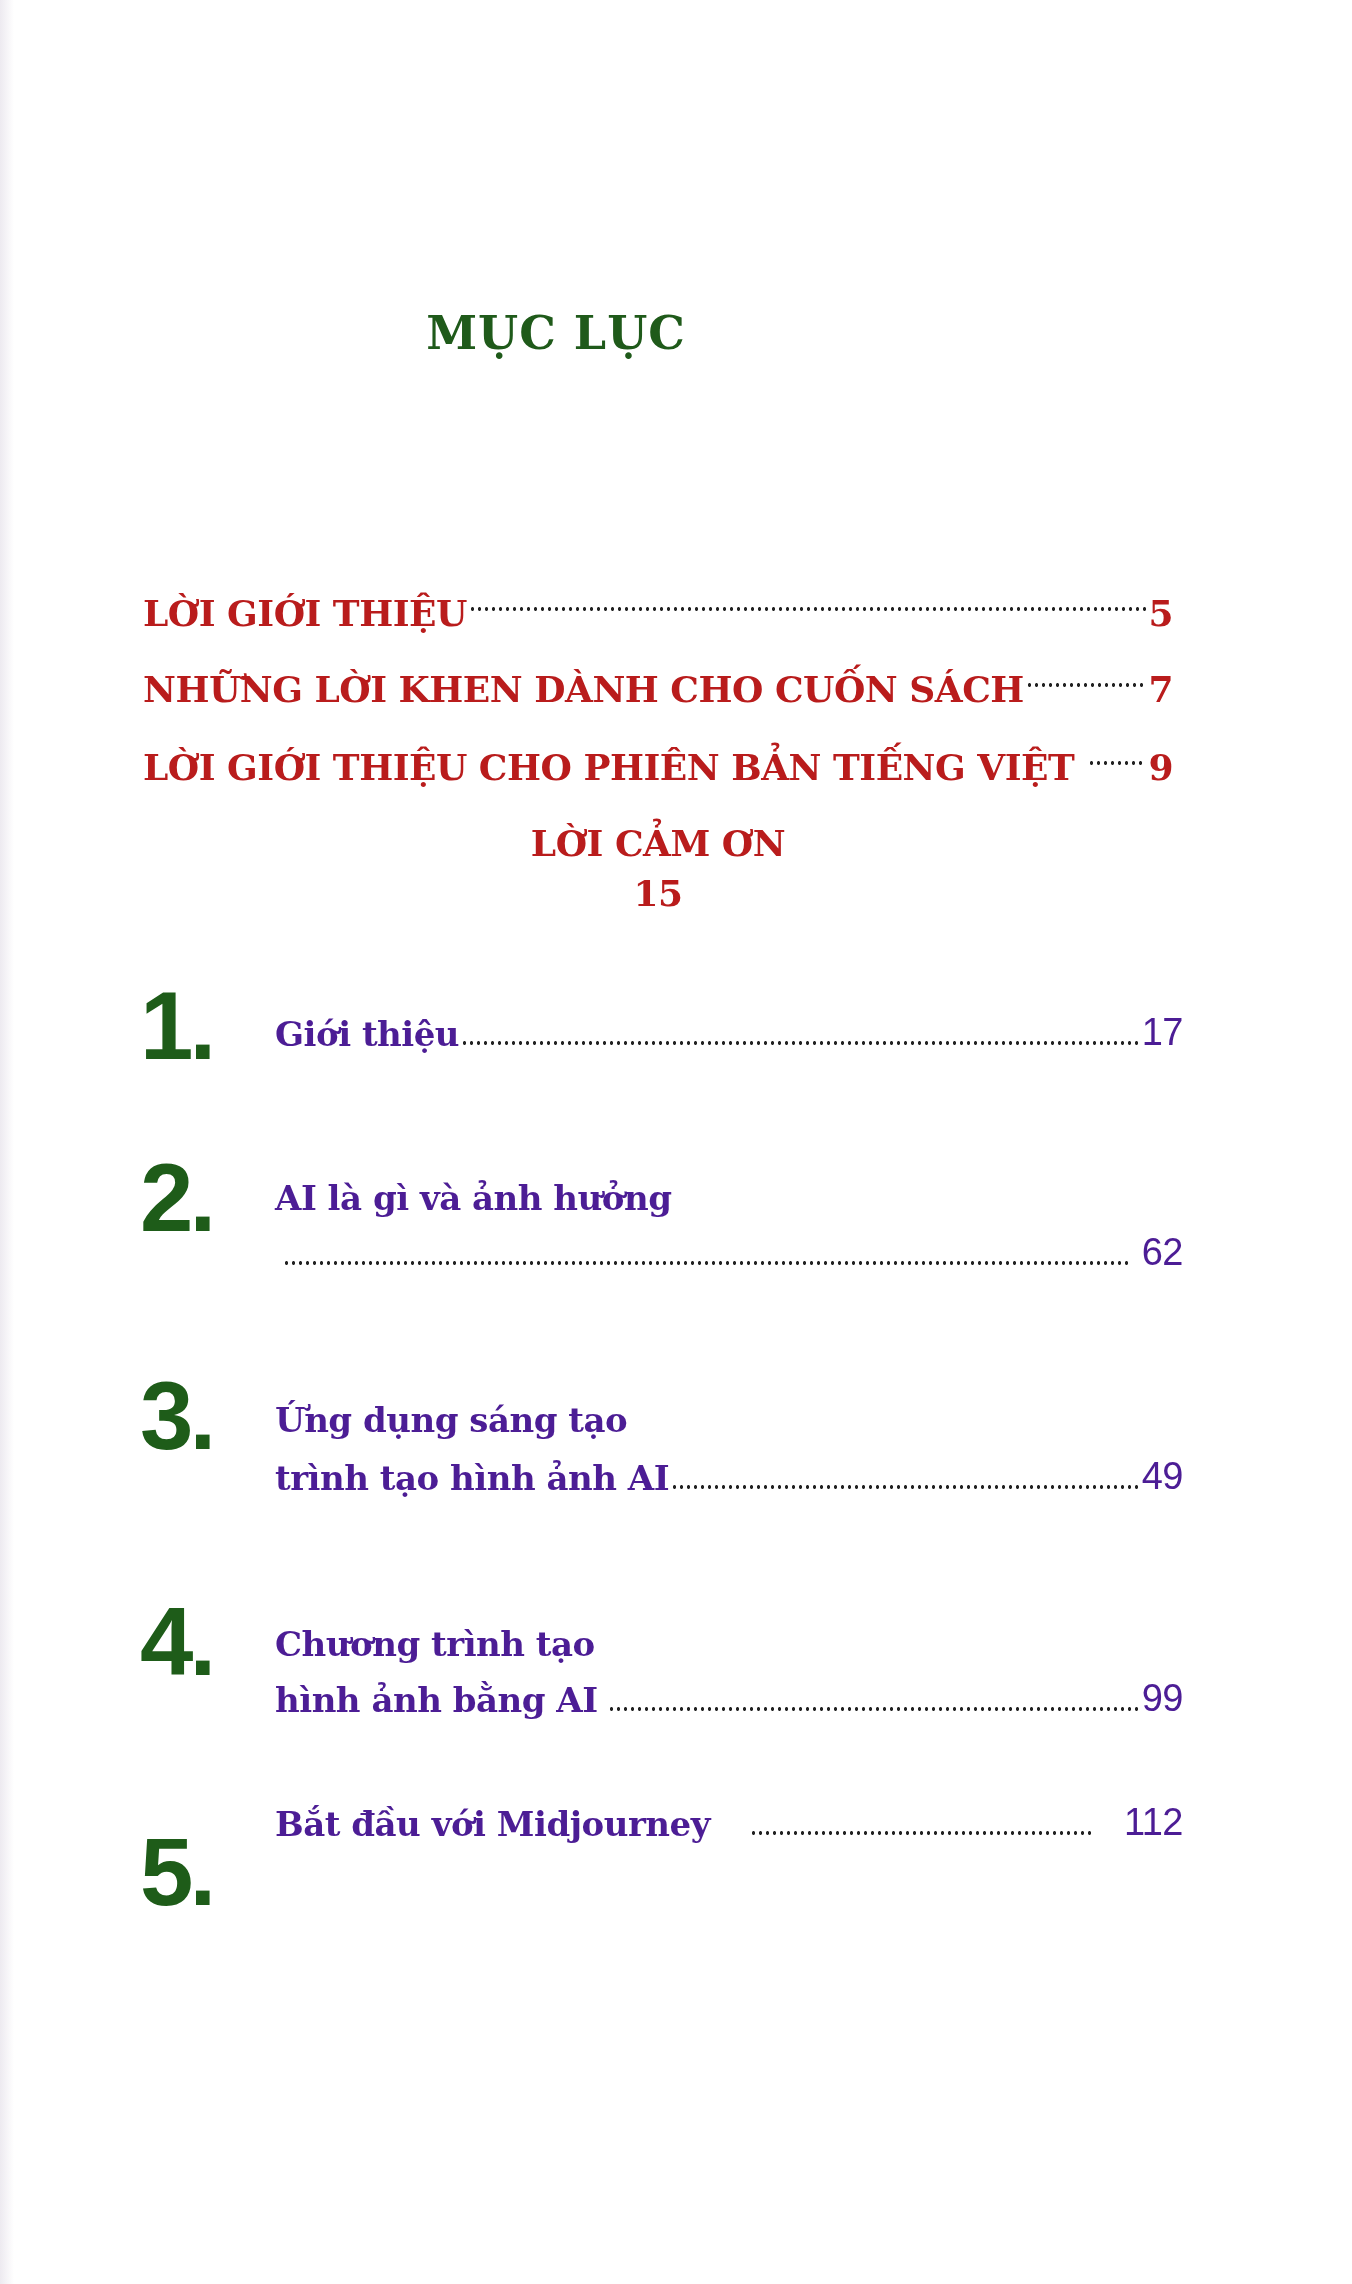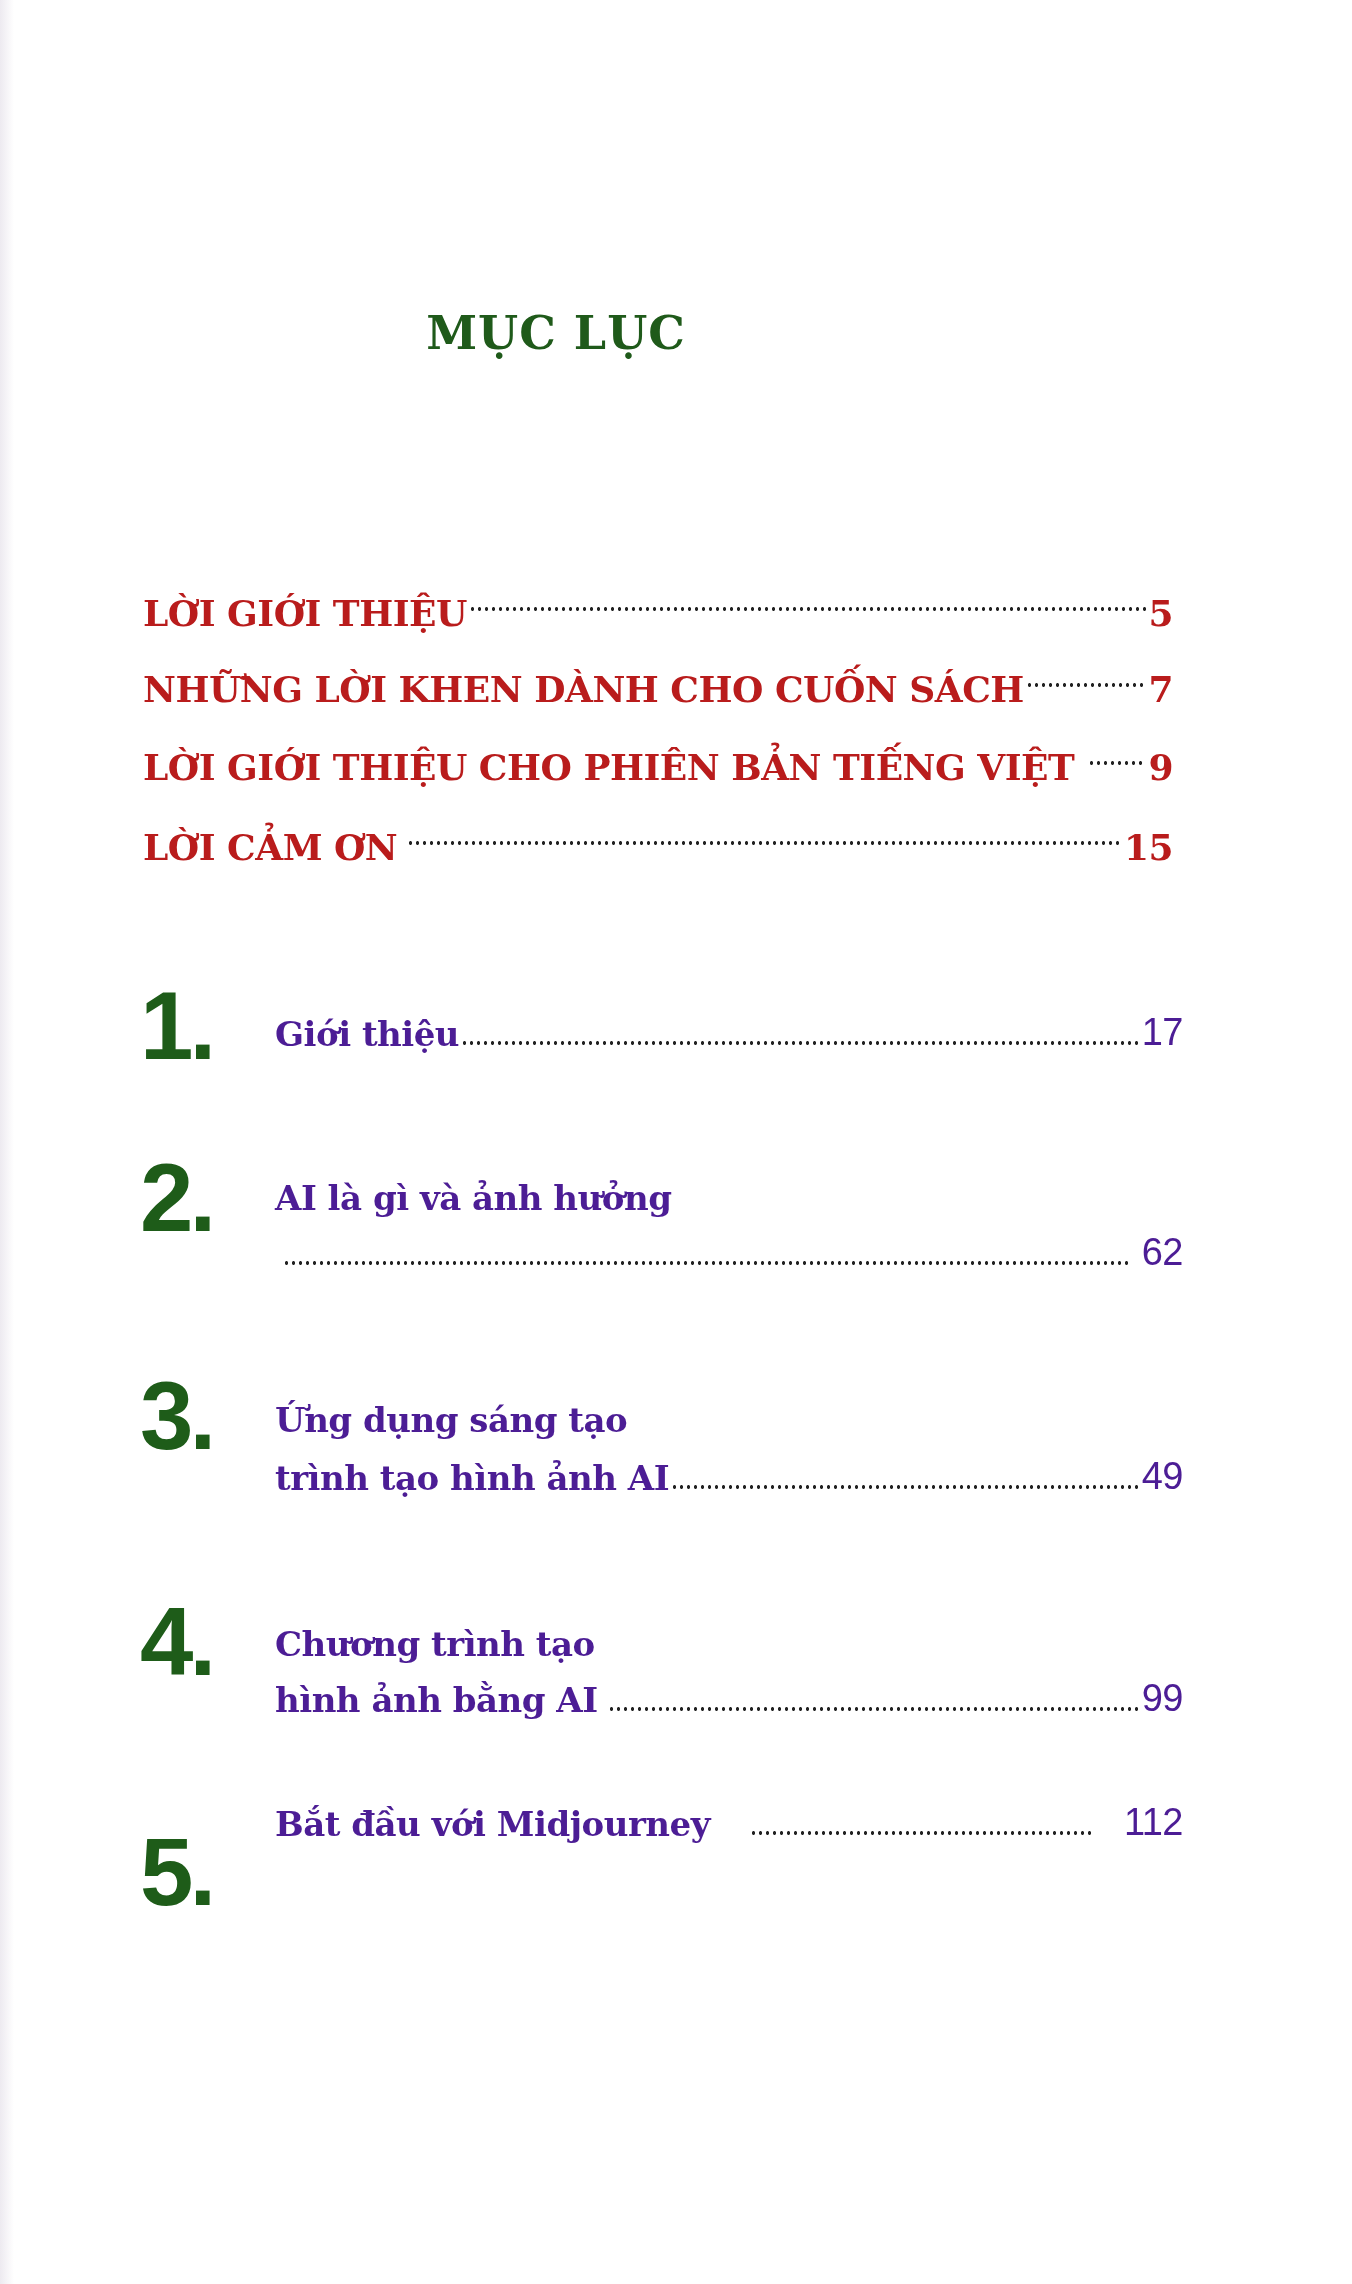--- a/index.html
+++ b/index.html
@@ -60,21 +60,21 @@
 <div class="fm-row" style="top:664px;">
   <span class="label">NHỮNG LỜI KHEN DÀNH CHO CUỐN SÁCH</span>
   <span class="leader"></span>
   <span class="page">7</span>
 </div>
 <div class="fm-row" style="top:742px;">
   <span class="label">LỜI GIỚI THIỆU CHO PHIÊN BẢN TIẾNG VIỆT</span>
   <span class="leader" style="margin-left:14px;"></span>
   <span class="page">9</span>
 </div>
-<div class="fm-row" style="top:822px;">
+<div class="fm-row" style="top:822px;flex-direction:column;">
   <span class="label">LỜI CẢM ƠN</span>
   <span class="leader" style="margin-left:10px;"></span>
   <span class="page">15</span>
 </div>
 
 <div>
   <div class="chapter-num" style="top:978px;">1.</div>
   <div class="ch-line full" style="top:1006px;">
     <span>Giới thiệu</span>
     <span class="leader"></span>

